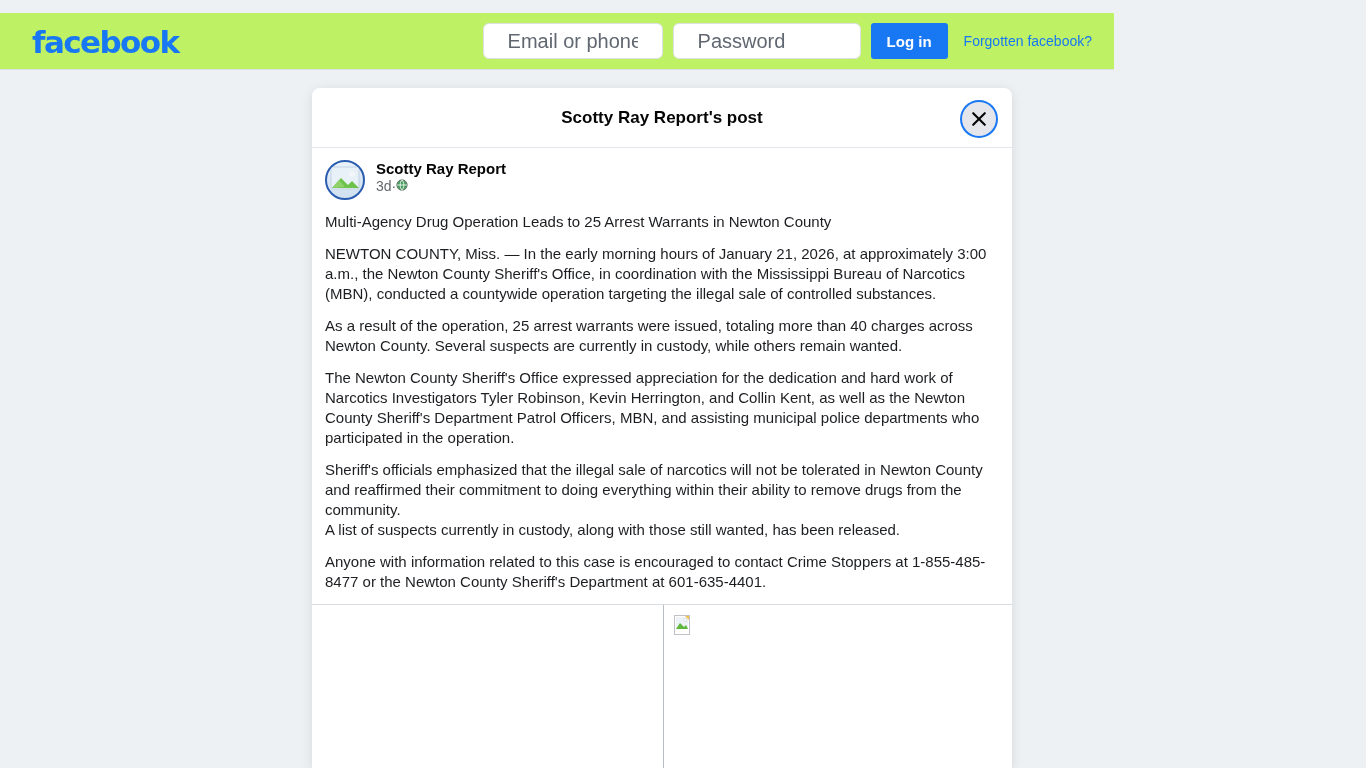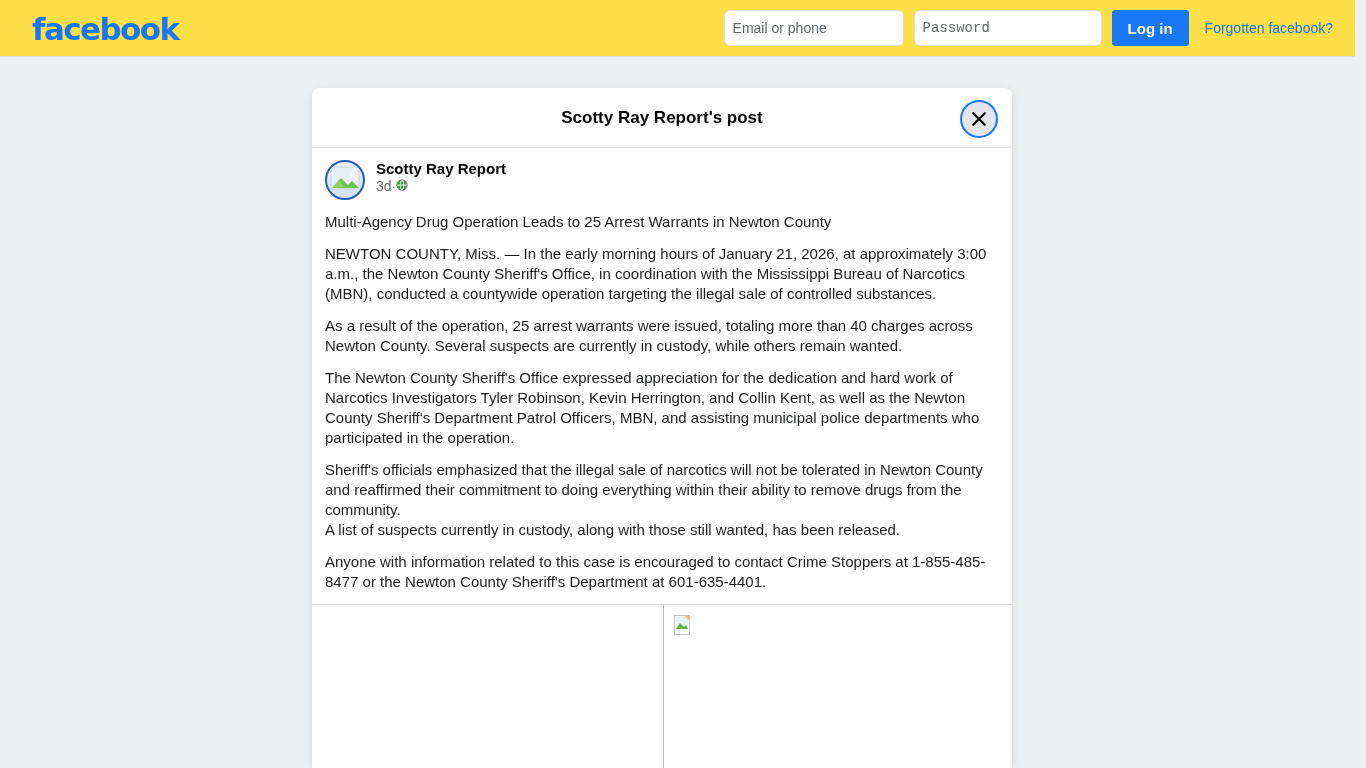--- a/index.html
+++ b/index.html
@@ -8,23 +8,23 @@
     width: 1366px; height: 768px;
     overflow: hidden;
     background: #eef1f4;
     font-family: "Liberation Sans", sans-serif;
     -webkit-font-smoothing: antialiased;
   }
 
   
   .topbar {
     position: absolute;
-    top: 0; left: 0;
-    width: 1355px; height: 57px;
-    background: #fde047;
+    top: 13px; left: 0;
+    width: 1114px; height: 57px;
+    background: #bef264;
     border-bottom: 1px solid #dcdfe3;
     display: flex;
     align-items: center;
   }
   .fb-logo {
     position: absolute;
     left: 32px; top: 12px;
     font-family: "DejaVu Sans", sans-serif;
     font-size: 31px;
     font-weight: bold;
@@ -40,28 +40,28 @@
     align-items: center;
     gap: 10px;
     height: 38px;
   }
   .login-input {
     width: 180px;
     height: 36px;
     border: 1px solid #dddfe2;
     border-radius: 6px;
     background: #fff;
-    padding: 0 8px;
+    padding: 0 24px;
     font-family: "Liberation Sans", sans-serif;
-    font-size: 14px;
+    font-size: 20px;
     color: #1c1e21;
     outline: none;
   }
   .login-input::placeholder { color: #606770; opacity: 1; }
-  #password-field { width: 188px; font-family: Liberation Mono, monospace; }
+  #password-field { width: 188px; }
   .login-button {
     height: 36px;
     padding: 4px 16px;
     background: #1877f2;
     color: #ffffff;
     border: none;
     border-radius: 3px;
     font-family: "Liberation Sans", sans-serif;
     font-size: 15px;
     font-weight: bold;

